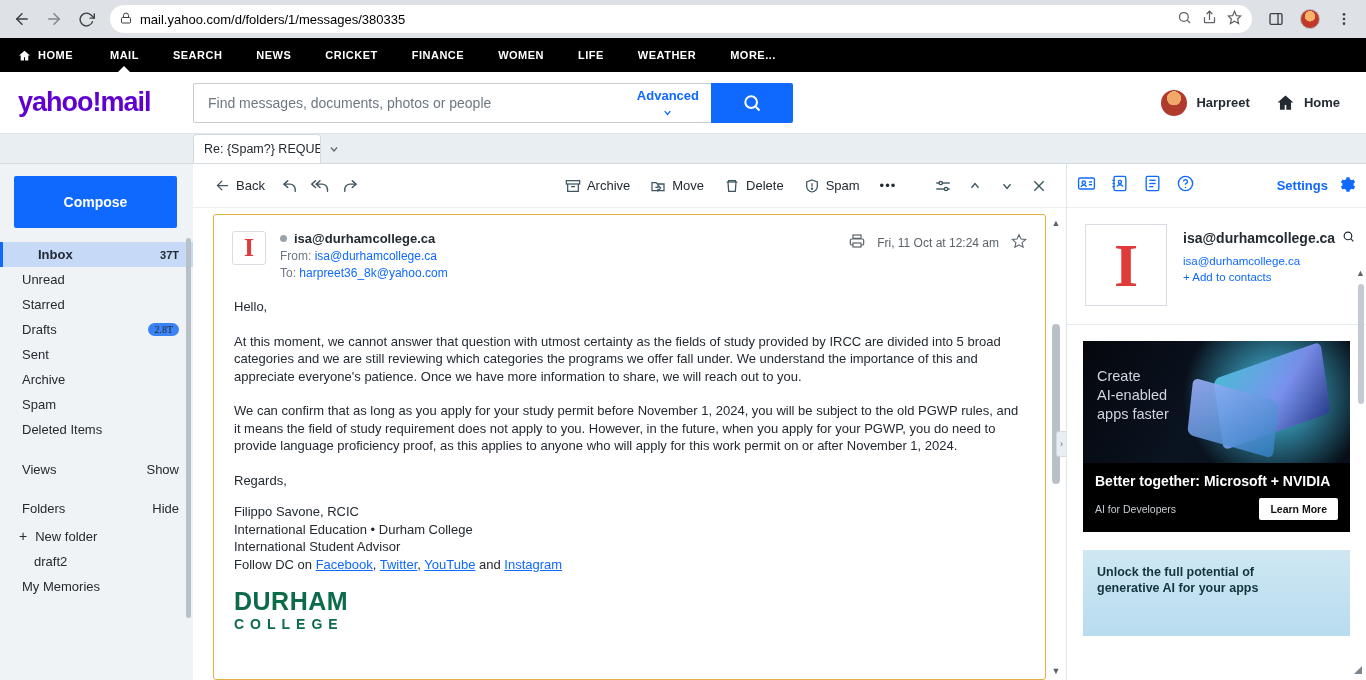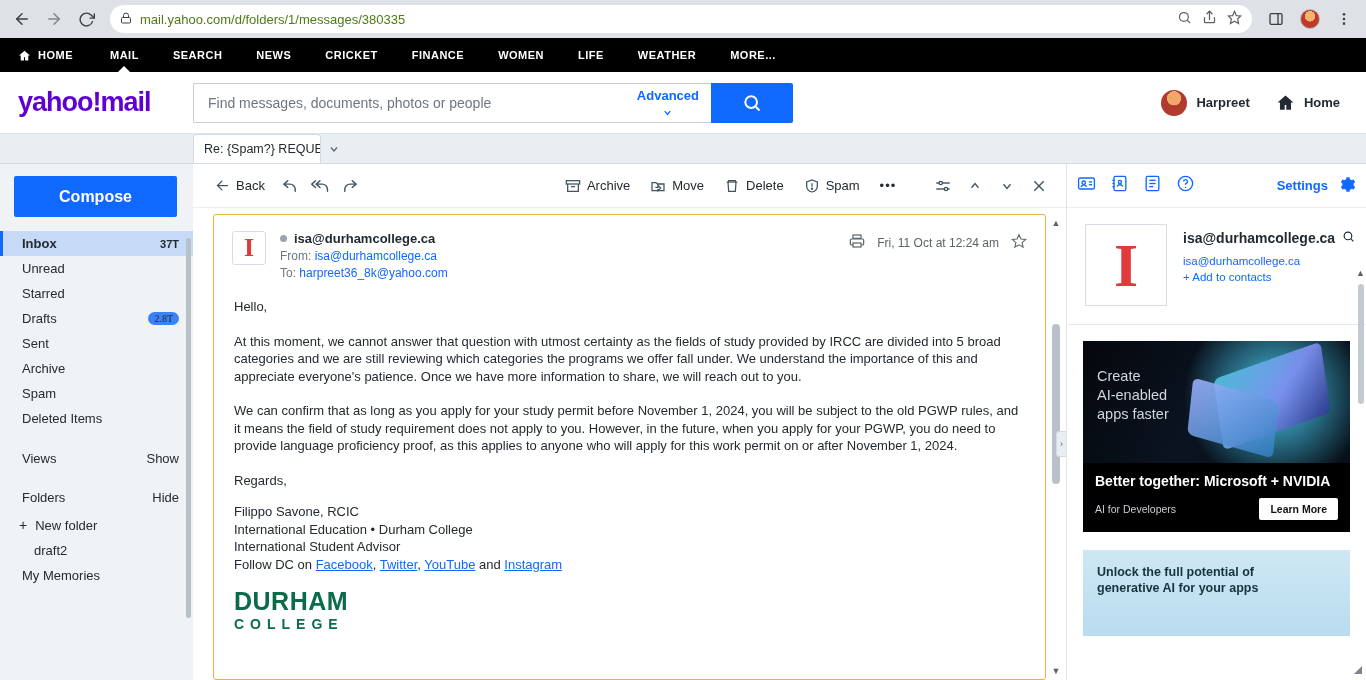--- a/index.html
+++ b/index.html
@@ -36,21 +36,21 @@
     display: flex;
     align-items: center;
     padding: 0 10px;
     margin: 0 6px;
     gap: 8px;
     min-width: 0;
   }
   .omnibox .lock { flex: 0 0 auto; color: #5f6368; }
   .omni-url {
     font-size: 13px;
-    color: #4d7c0f;
+    color: #000000;
     white-space: nowrap;
     overflow: hidden;
     text-overflow: ellipsis;
     flex: 1 1 auto;
   }
   .omni-right { display: flex; align-items: center; gap: 10px; flex: 0 0 auto; color:#5f6368;}
   .chrome-icons { display: flex; align-items: center; gap: 6px; flex: 0 0 auto; }
   .avatar-chrome {
     width: 20px; height: 20px; border-radius: 50%;
     background: radial-gradient(circle at 50% 35%, #f6b26b 0 35%, #c0392b 36% 100%);
@@ -198,40 +198,40 @@
   .sidebar {
     width: 193px;
     background: #f0f3f5;
     flex: 0 0 auto;
     padding: 12px 0 0 0;
     position: relative;
     overflow: hidden;
   }
   .compose-btn {
     margin: 0 16px 14px 14px;
-    height: 41px;
+    height: 52px;
     background: #0f69ff;
     color: #fff;
-    font-size: 16px;
+    font-size: 14px;
     font-weight: bold;
     border-radius: 2px;
     display: flex; align-items: center; justify-content: center;
   }
   .folder {
     height: 25px;
     display: flex; align-items: center;
     padding: 0 14px 0 22px;
     font-size: 13px;
     color: #232a31;
   }
   .folder.active {
     background: #c6d9f7;
     font-weight: bold;
     border-left: 3px solid #0f69ff;
-    padding-left: 19px;
+    padding-left: 35px;
   }
   .folder .count { margin-left: auto; font-size: 11px; color: #232a31; }
   .folder.active .count { font-weight: bold; }
   .folder-badge {
     margin-left: auto;
     font-size: 10px;
     background: #3b82f6;
     border-radius: 9px;
     padding: 1px 6px;
     color: #232a31;

